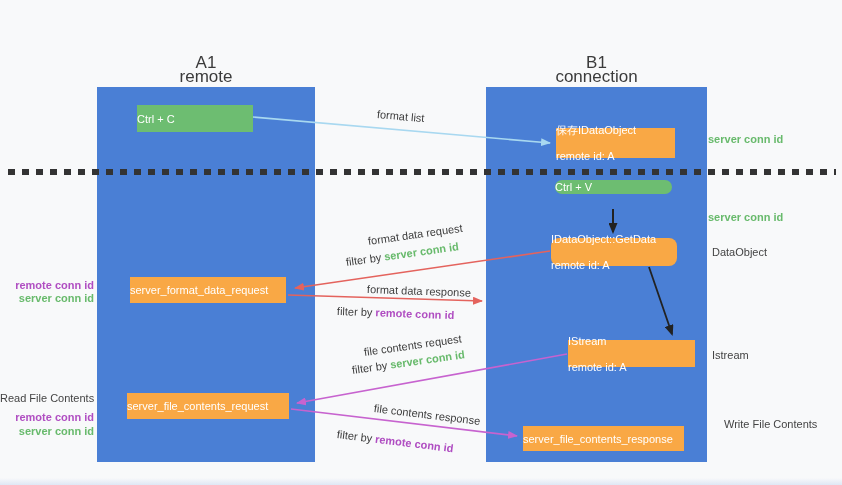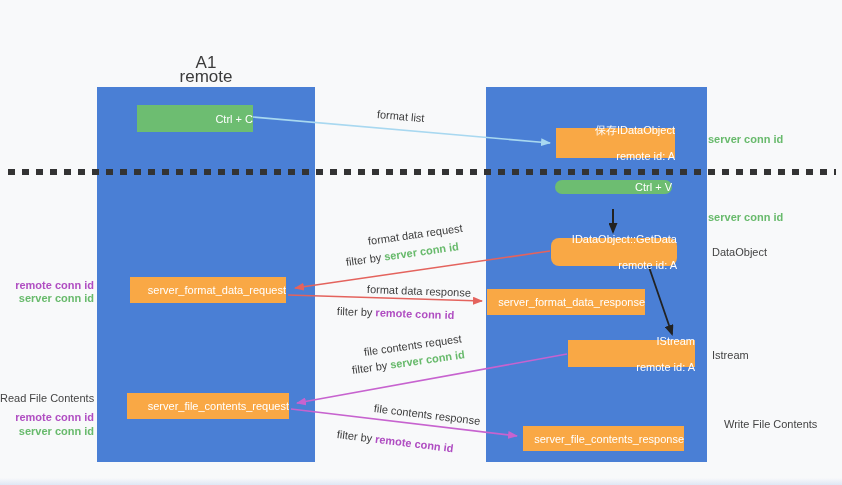--- a/index.html
+++ b/index.html
@@ -22,21 +22,21 @@
     position:absolute; text-align:center;
     font-size:17px; line-height:14px; color:#3b3b3b; z-index:4;
   }
   .col {
     position:absolute; top:87px; height:375px;
     background:#4a7fd5; z-index:1;
   }
   #arrows { position:absolute; left:0; top:0; z-index:2; }
   .box {
     position:absolute; z-index:3;
-    display:flex; flex-direction:column; justify-content:center; align-items:flex-end;
+    display:flex; flex-direction:column; justify-content:center; align-items:flex-start;
     color:#ffffff; font-size:11px; line-height:14px; text-align:center;
   }
   .green-box  { background:#6dbd71; }
   .orange-box { background:#f9a845;gap:12px; }
   .edge-label {
     position:absolute; z-index:3; font-size:11px; color:#3d3d3d;
     white-space:nowrap; transform-origin:left center;
   }
   .side-label {
     position:absolute; z-index:3; font-size:11px; color:#444444; white-space:nowrap;
@@ -53,20 +53,24 @@
 <body>
 
 <div id="canvas">
 
   <div class="bottom-fade"></div>
 
 
   <div class="col-header" style="left:97px; top:56px; width:218px;">
     <div>A1</div>
     <div>remote</div>
+  </div>
+  <div class="col-header" style="left:486px; top:56px; width:221px;">
+    <div>B1</div>
+    <div>connection</div>
   </div>
 
   <div class="col" style="left:97px;  width:218px;"></div>
   <div class="col" style="left:486px; width:221px;"></div>
 
   <svg id="arrows" width="842" height="485">
     <defs>
       <marker id="m-blue" markerUnits="userSpaceOnUse" markerWidth="10" markerHeight="8" refX="9" refY="4" orient="auto">
           <path d="M0,0 L10,4 L0,8 Z" fill="#a8d8f0"></path>
         </marker>
@@ -113,23 +117,20 @@
 
   <div class="box orange-box" style="left:551px; top:238px; width:126px; height:28px;border-radius:8px;">
     <div>IDataObject::GetData</div>
     <div>remote id: A</div>
   </div>
 
   <div class="box orange-box" style="left:130px; top:277px; width:156px; height:26px;">
     <div>server_format_data_request</div>
   </div>
 
-  <div class="box orange-box" style="left:487px; top:289px; width:158px; height:26px;">
-    <div>server_format_data_response</div>
-  </div>
 
   <div class="box orange-box" style="left:568px; top:340px; width:127px; height:27px;">
     <div>IStream</div>
     <div>remote id: A</div>
   </div>
 
   <div class="box orange-box" style="left:127px; top:393px; width:162px; height:26px;">
     <div>server_file_contents_request</div>
   </div>
 

